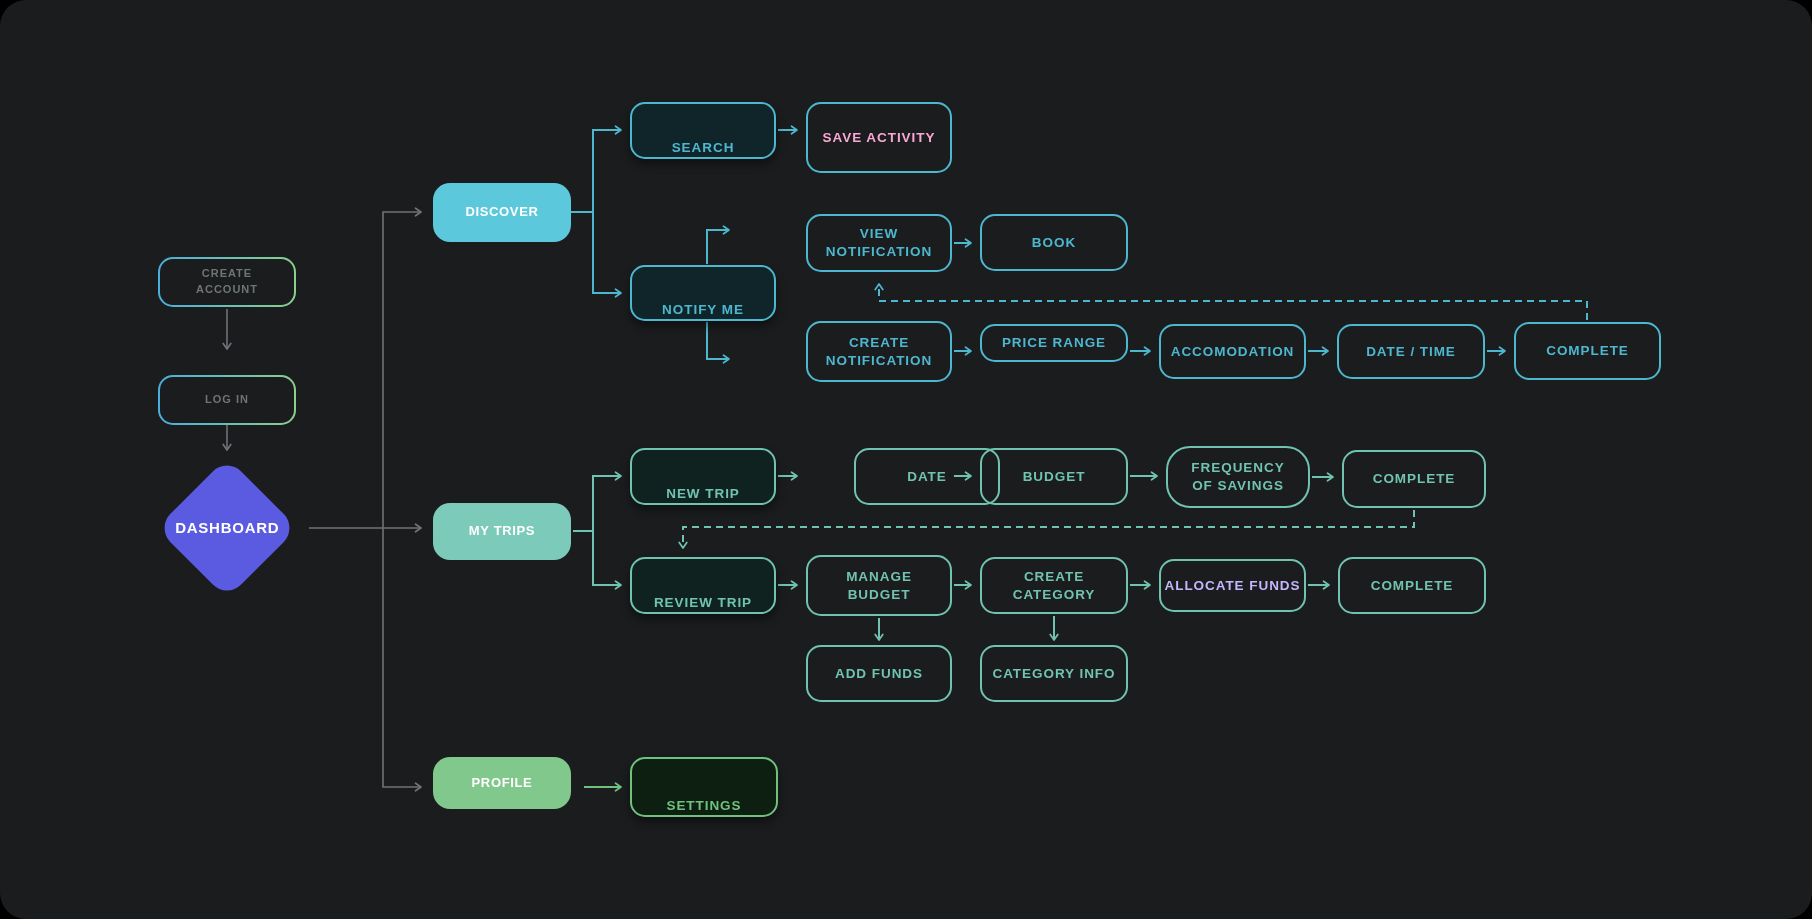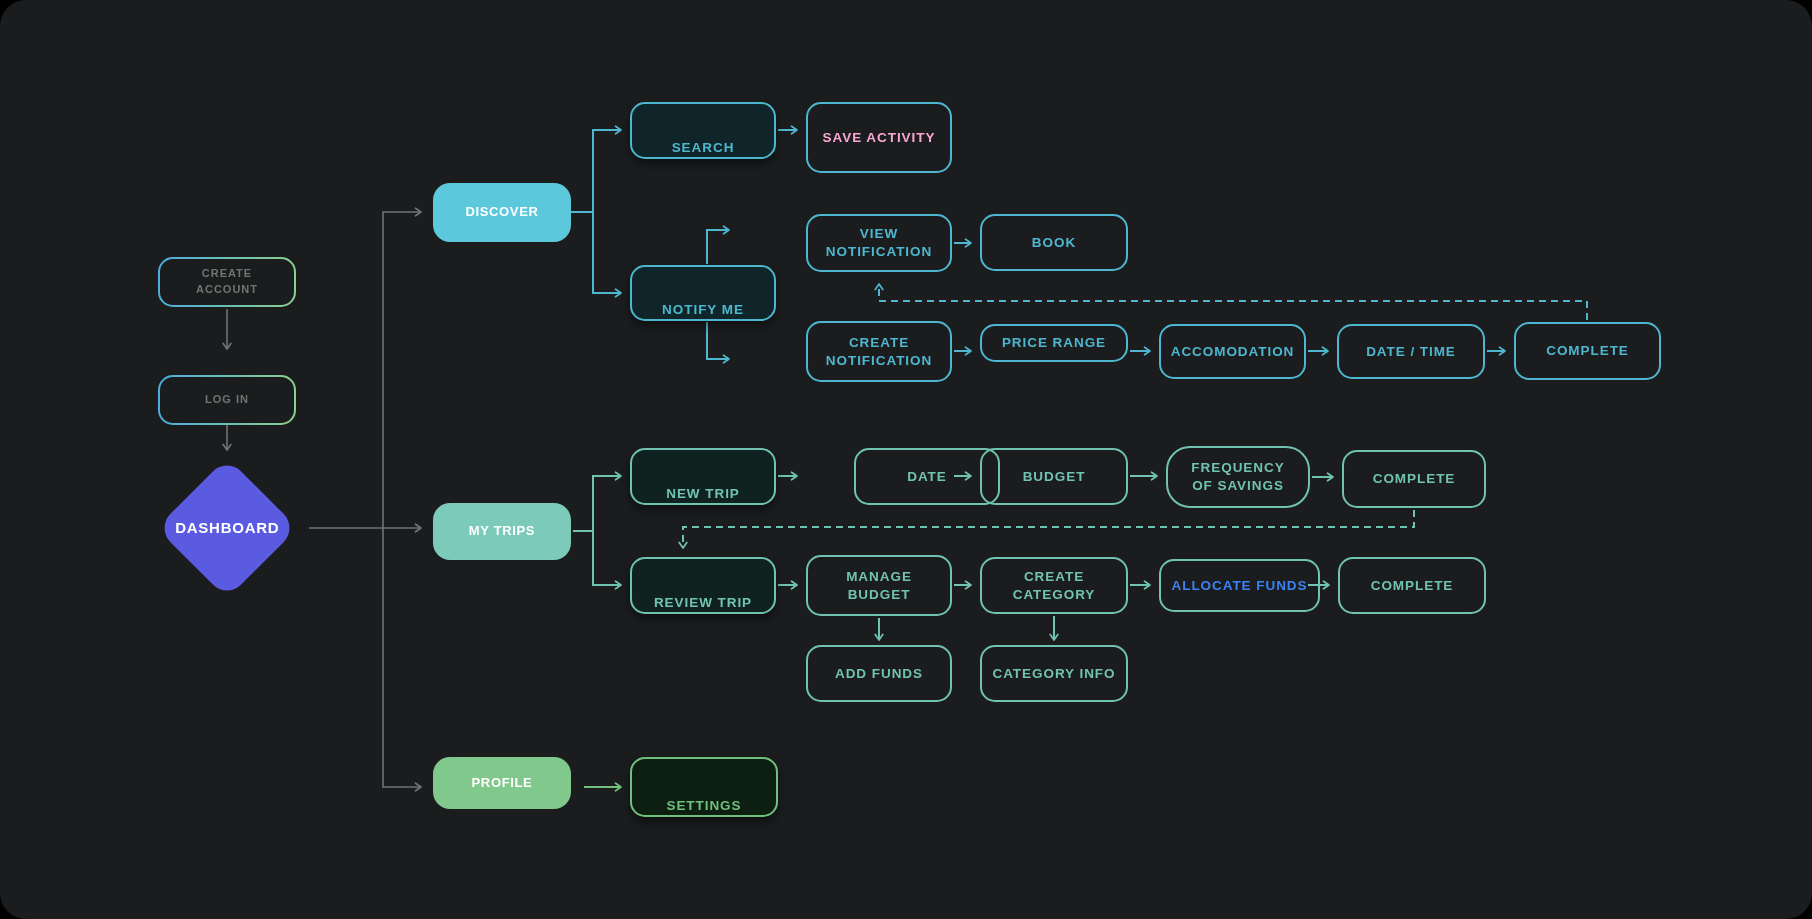--- a/index.html
+++ b/index.html
@@ -96,20 +96,20 @@
       <div class="node k-outline" style="left: 980px; top: 448px; width: 148px; height: 57px; border-color: rgb(112, 195, 176); color: rgb(112, 195, 176);"><span>BUDGET</span></div>
       <div class="node k-outline" style="left: 1166px; top: 446px; width: 144px; height: 62px; border-color: rgb(112, 195, 176); color: rgb(112, 195, 176); border-radius: 24px;"><span>FREQUENCY
 OF SAVINGS</span></div>
       <div class="node k-outline" style="left: 1342px; top: 450px; width: 144px; height: 58px; border-color: rgb(112, 195, 176); color: rgb(112, 195, 176);"><span>COMPLETE</span></div>
       <div class="node k-solid" style="left: 433px; top: 503px; width: 138px; height: 57px; background: rgb(124, 202, 185);"><span>MY TRIPS</span></div>
       <div class="node k-dark" style="left: 630px; top: 557px; width: 146px; height: 57px; border-color: rgb(112, 195, 176); color: rgb(112, 195, 176); background: rgb(15, 34, 31);"><span>REVIEW TRIP</span></div>
       <div class="node k-outline" style="left: 806px; top: 555px; width: 146px; height: 61px; border-color: rgb(112, 195, 176); color: rgb(112, 195, 176);"><span>MANAGE
 BUDGET</span></div>
       <div class="node k-outline" style="left: 980px; top: 557px; width: 148px; height: 57px; border-color: rgb(112, 195, 176); color: rgb(112, 195, 176);"><span>CREATE
 CATEGORY</span></div>
-      <div class="node k-outline" style="left: 1159px; top: 559px; width: 161px; height: 53px; border-color: rgb(112, 195, 176); color: #3b82f6;"><span>ALLOCATE FUNDS</span></div>
+      <div class="node k-outline" style="left: 1159px; top: 559px; width: 147px; height: 53px; border-color: rgb(112, 195, 176); color: #c4b5fd;"><span>ALLOCATE FUNDS</span></div>
       <div class="node k-outline" style="left: 1338px; top: 557px; width: 148px; height: 57px; border-color: rgb(112, 195, 176); color: rgb(112, 195, 176);"><span>COMPLETE</span></div>
       <div class="node k-outline" style="left: 806px; top: 645px; width: 146px; height: 57px; border-color: rgb(112, 195, 176); color: rgb(112, 195, 176);"><span>ADD FUNDS</span></div>
       <div class="node k-outline" style="left: 980px; top: 645px; width: 148px; height: 57px; border-color: rgb(112, 195, 176); color: rgb(112, 195, 176);"><span>CATEGORY INFO</span></div>
       <div class="node k-solid" style="left: 433px; top: 757px; width: 138px; height: 52px; background: rgb(128, 200, 139);"><span>PROFILE</span></div>
       <div class="node k-dark" style="left: 630px; top: 757px; width: 148px; height: 60px; border-color: rgb(112, 193, 125); color: rgb(112, 193, 125); background: rgb(13, 31, 17);"><span>SETTINGS</span></div>
     </div>
 </div>
 
 </body></html>

